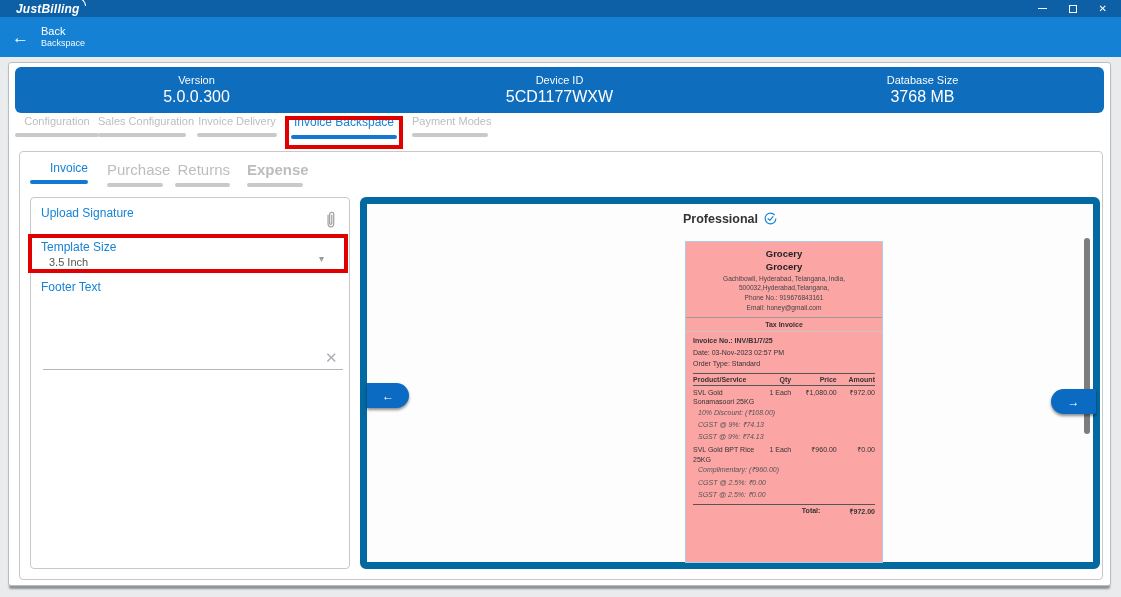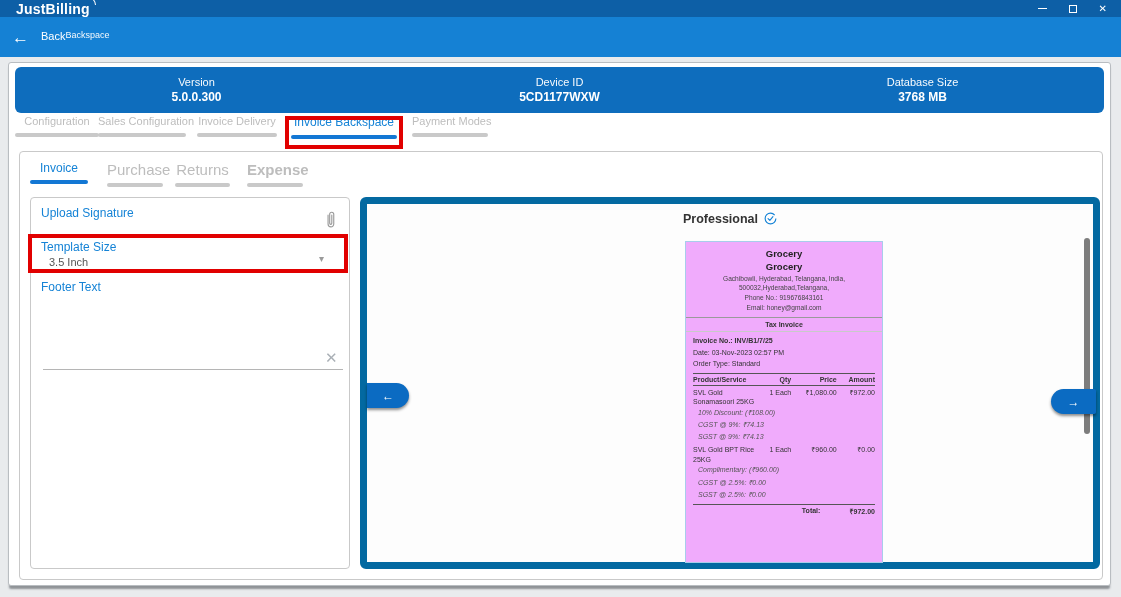--- a/index.html
+++ b/index.html
@@ -1,59 +1,59 @@
 <!DOCTYPE html>
 <html><head>
 <meta charset="utf-8">
 <style>
   * { margin:0; padding:0; box-sizing:border-box; }
   html,body { width:1121px; height:597px; overflow:hidden; }
   body { font-family:"Liberation Sans", sans-serif; background:#e9ebed; position:relative; }
 
   
   .titlebar { position:absolute; left:0; top:0; width:1121px; height:17px; background:#0d5fa6; display:flex; align-items:center; }
-  .logo { color:#fff; font-size:14px; font-weight:bold; margin-left:16px; letter-spacing:.2px; position:relative; }
+  .logo { color:#fff; font-size:12px; font-weight:bold; margin-left:16px; letter-spacing:.2px; position:relative;font-style:italic; }
   .logo .swoosh { position:absolute; right:-6px; top:-4px; width:16px; height:8px; border:1.2px solid #fff; border-bottom:none; border-left:none; border-radius:0 8px 0 0; }
   .win-controls { margin-left:auto; display:flex; align-items:center; gap:22px; margin-right:14px; color:#fff; }
   .wc { font-size:10px; line-height:10px; cursor:default; display:inline-block; }
   .wc-min { width:9px; height:1.5px; background:#fff; }
   .wc-max { width:8px; height:8px; border:1.3px solid #fff; }
 
   
   .header { position:absolute; left:0; top:17px; width:1121px; height:40px; background:#1581d4; color:#fff; }
   .back { position:absolute; left:12px; top:4px; display:flex; align-items:center; gap:12px; height:32px; }
   .back-arrow { font-size:17px; line-height:17px; }
-  .back-labels { display:flex; flex-direction:row; line-height:1.25; }
+  .back-labels { display:flex; flex-direction:column; line-height:1.25; }
   .back-main { font-size:11px; }
   .back-sub { font-size:9px; opacity:.95; }
   .page-title { position:absolute; left:0; right:0; top:9px; text-align:center; font-size:16px; font-weight:400; }
 
   
   .card { position:absolute; left:8px; top:62px; width:1103px; height:524px; background:#fff; border:1px solid #b9bdc1; border-radius:3px; box-shadow:0 4px 2px -1px rgba(70,75,80,.55); }
 
   
   .infobar { position:absolute; left:6px; top:4px; width:1089px; height:46px; background:#0e6dbd; border-radius:6px; display:flex; color:#fff; }
   .info-cell { flex:1; display:flex; flex-direction:column; align-items:center; justify-content:center; gap:2px; }
   .info-label { font-size:11px; font-weight:400; opacity:.97; }
-  .info-value { font-size:12px; font-weight:700; }
+  .info-value { font-size:16px; font-weight:400; }
 
   
   .tab { position:absolute; top:52px; height:30px; text-align:center; }
   .tab-label { font-size:11px; color:#bdbdbd; white-space:nowrap; display:block; }
   .tab-bar { height:4px; border-radius:2px; background:#c9c9c9; margin-top:6px; }
   .tab.active .tab-label { color:#1583d6; font-size:12px; }
   .tab.active .tab-bar { background:#1377d4; }
   .annotation { position:absolute; border:4px solid #e10000; pointer-events:none; }
   .anno-tab { left:276px; top:53px; width:118px; height:33px; }
 
   
   .inner-panel { position:absolute; left:10px; top:88px; width:1084px; height:429px; border:1px solid #c9c9c9; border-radius:4px; background:#fff; }
 
   
-  .subtab { position:absolute; top:9px; height:26px; text-align:center; }
+  .subtab { position:absolute; top:9px; height:26px; text-align:right; }
   .subtab-label { font-size:15px; color:#bdbdbd; white-space:nowrap; display:block; }
   .subtab-bar { height:4px; border-radius:2px; background:#c9c9c9; margin-top:5px; }
   .subtab.active .subtab-label { color:#1583d6; font-size:12px; }
   .subtab.active .subtab-bar { background:#1377d4; }
 
   
   .left-panel { position:absolute; left:10px; top:45px; width:320px; height:372px; border:1px solid #c9c9c9; border-radius:4px; background:#fff; }
   .blue-label { color:#1583d6; font-size:12px; }
   .upload-label { position:absolute; left:10px; top:8px; }
   .clip { position:absolute; right:12px; top:12px; }
@@ -68,21 +68,21 @@
   
   .right-panel { position:absolute; left:340px; top:45px; width:740px; height:372px; border:7px solid #0369a1; border-radius:6px; background:#fdfdfd; }
   .template-title { position:absolute; left:0; right:0; top:8px; text-align:center; font-size:12.5px; font-weight:bold; color:#333; }
   .check-circle { display:inline-block; vertical-align:-2px; margin-left:6px; }
   .nav-btn { position:absolute; width:42px; height:25px; background:#0b6bc2; color:#fff; display:flex; align-items:center; justify-content:center; font-size:12px; box-shadow:0 2px 3px rgba(0,0,0,.45); }
   .nav-left { left:0; top:179px; border-radius:0 14px 14px 0; }
   .nav-right { left:684px; top:185px; width:45px; border-radius:14px 2px 2px 14px; z-index:3; }
   .scrollbar { position:absolute; left:717px; top:34px; width:6px; height:196px; background:#7d7d7d; border-radius:3px; z-index:2; }
 
   
-  .preview { position:absolute; left:318px; top:37px; width:198px; height:322px; background:#f0abfc; border:1px solid #a8cdeb; overflow:hidden; padding:5px 7px; font-size:7px; color:#333; }
+  .preview { position:absolute; left:318px; top:37px; width:198px; height:322px; background:#fca5a5; border:1px solid #a8cdeb; overflow:hidden; padding:5px 7px; font-size:7px; color:#333; }
   .pv-center { text-align:center; }
   .pv-name { font-size:9.5px; font-weight:bold; line-height:1.4; color:#222; }
   .pv-addr { font-size:6.6px; color:#444; line-height:1.5; }
   .pv-rule { border:none; border-top:1.5px solid #9a9a9a; margin:4px -7px 3px; }
   .pv-rule-thin { border:none; border-top:1px solid #c9c9c9; margin:3px -7px 3px; }
   .pv-doctype { font-weight:bold; font-size:7px; margin:1px 0; }
   .pv-meta { line-height:1.65; font-size:7px; }
   .pv-meta .b { font-weight:bold; }
   .pv-table { margin-top:3px; }
   .pv-hrow, .pv-irow { display:flex; align-items:flex-start; }

